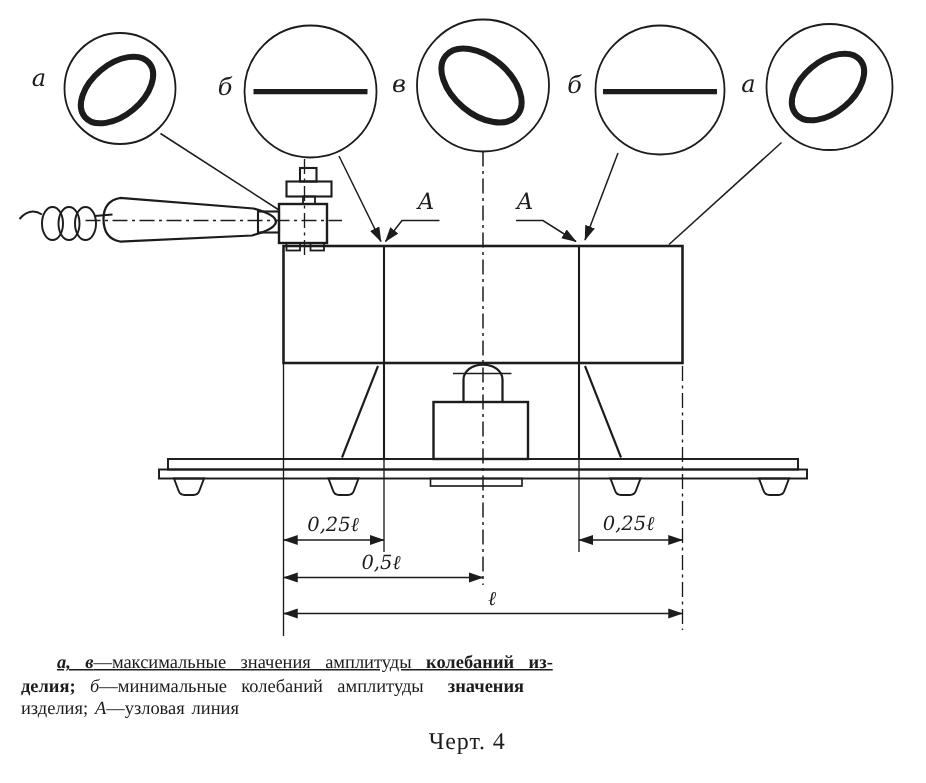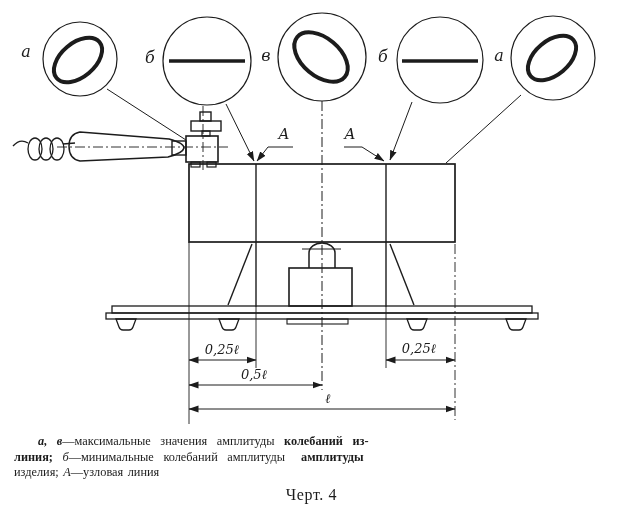--- a/index.html
+++ b/index.html
@@ -7,21 +7,21 @@
   .page { position:relative; width:617px; height:522px; background:var(--paper);
           font-family:"Liberation Serif", serif; color:var(--ink); overflow:hidden; }
   svg { display:block; }
   svg .stroke { stroke:var(--ink); fill:none; }
   svg text { fill:var(--ink); }
   .lbl  { font:italic 16px "DejaVu Serif", serif; }
   .albl { font:italic 15px "DejaVu Serif", serif; }
   .dlbl { font:italic 13px "DejaVu Serif", serif; }
   .caption { width:601px; margin:4px auto 0; padding-left:6px; box-sizing:border-box;
              font-size:12.3px; line-height:15.5px; }
-  .cap-line1 { text-indent:24px; word-spacing:6.5px; }
+  .cap-line1 { text-indent:24px; word-spacing:6.5px;text-decoration:underline; }
   .cap-line2 { word-spacing:6.5px; }
   .cap-line3 { text-align:left; word-spacing:1.5px; }
   .b  { font-weight:bold; }
   .bi { font-weight:bold; font-style:italic; }
   .i  { font-style:italic; }
   .gap { margin-left:16px; }
   .fig { text-align:center; font-size:16px; letter-spacing:.6px; margin-top:6px; }
 </style>
 </head>
 <body>
@@ -137,18 +137,18 @@
       <text class="dlbl" x="254" y="379" text-anchor="middle">0,5ℓ</text>
       <line class="stroke" x1="189" y1="409" x2="455" y2="409" stroke-width="1" marker-start="url(#arr)" marker-end="url(#arr)"></line>
       <text class="dlbl" x="328" y="403" text-anchor="middle">ℓ</text>
       <line class="stroke" x1="386" y1="360" x2="455" y2="360" stroke-width="1" marker-start="url(#arr)" marker-end="url(#arr)"></line>
       <text class="dlbl" x="419" y="353" text-anchor="middle">0,25ℓ</text>
     </g>
   </svg>
 
   <div class="caption">
     <div class="cap-line1"><span class="bi">а, в</span><span>—максимальные значения амплитуды </span><span class="b">колебаний из-</span></div>
-    <div class="cap-line2"><span class="b">линия; </span><span class="i">б</span><span>—минимальные колебаний амплитуды</span><span class="b gap">амплитуды</span></div>
+    <div class="cap-line2"><span class="b">делия; </span><span class="i">б</span><span>—минимальные колебаний амплитуды</span><span class="b gap">значения</span></div>
     <div class="cap-line3"><span>изделия; </span><span class="i">А</span><span>—узловая линия</span></div>
     <div class="fig">Черт. 4</div>
   </div>
 
 </div>
 
 </body></html>

